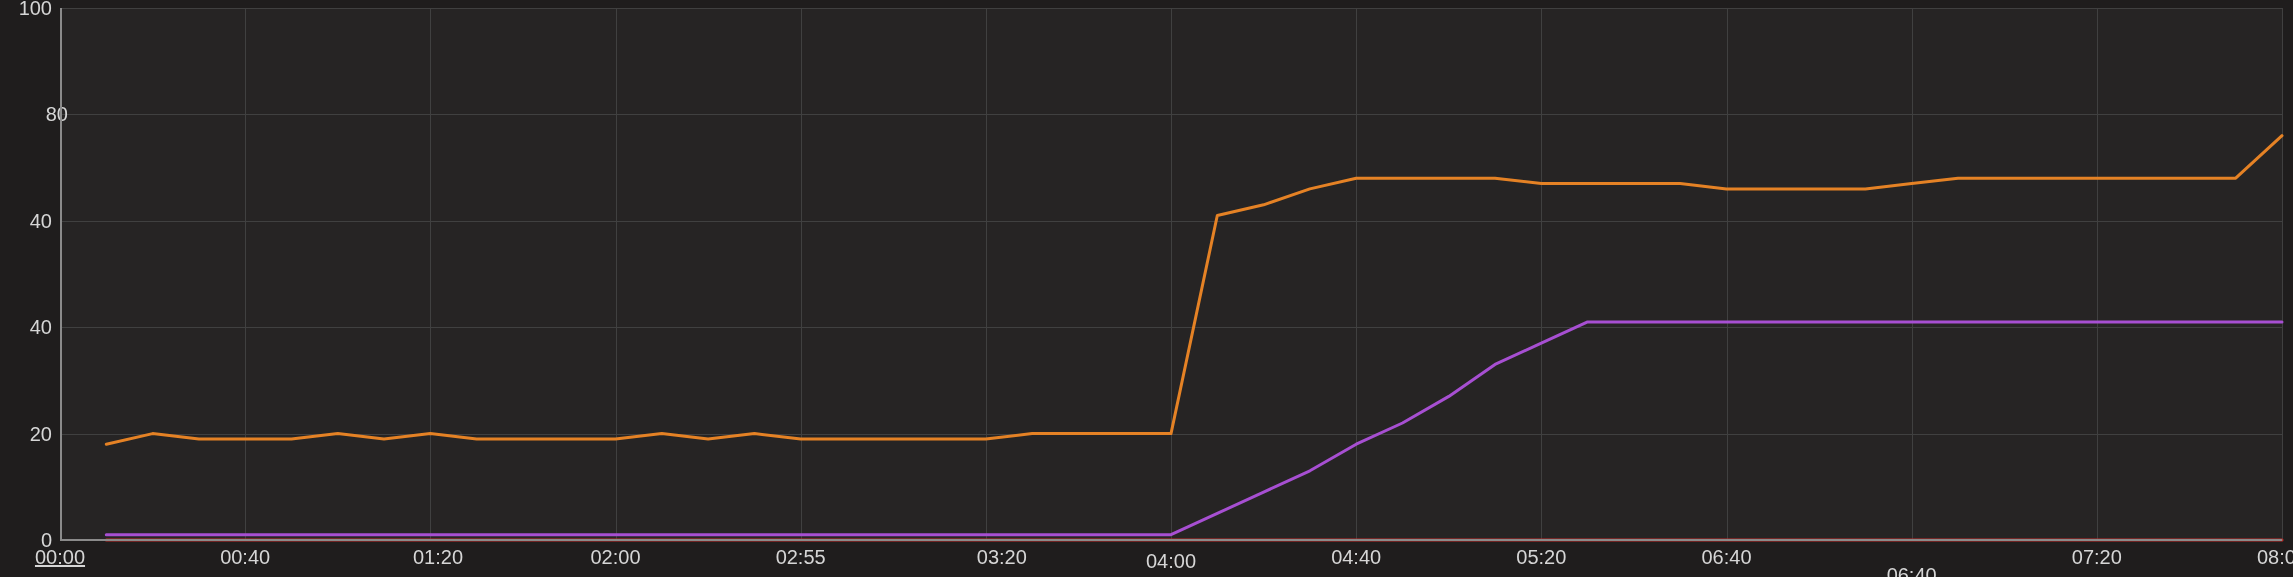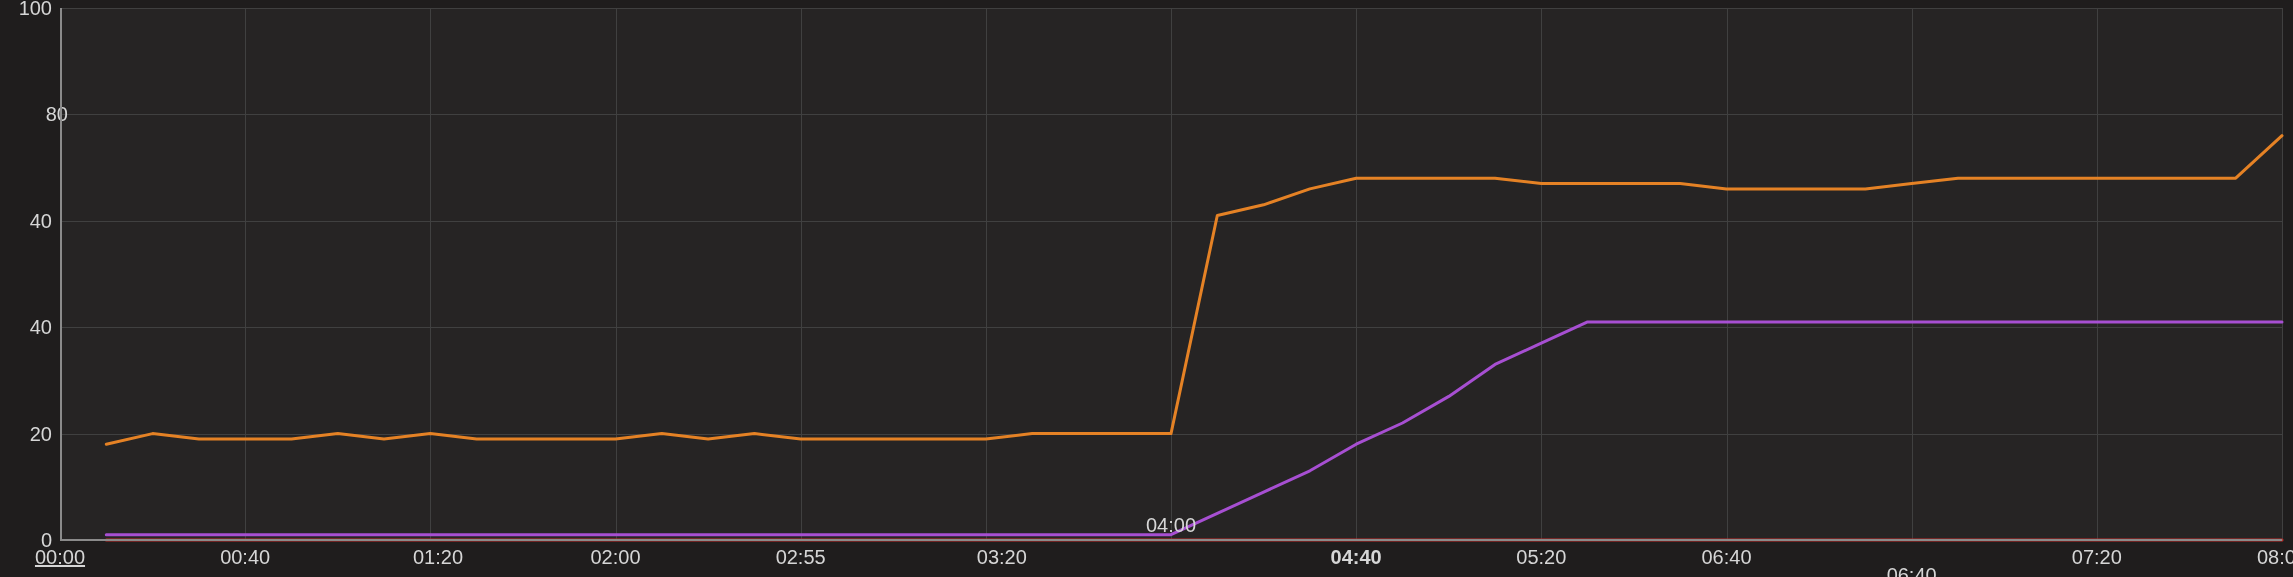--- a/index.html
+++ b/index.html
@@ -96,22 +96,22 @@
     <div class="tick-label-y" style="left: 2px; top: 327.2px;">40</div>
     <div class="tick-label-y" style="left: 2px; top: 220.8px;">40</div>
     <div class="tick-label-y" style="left: 18px; top: 114.4px;">80</div>
     <div class="tick-label-y" style="left: 2px; top: 8px;">100</div>
     <div class="tick-label-x" style="left: 60px; top: 546px; text-decoration: underline;">00:00</div>
     <div class="tick-label-x" style="left: 245.167px; top: 546px;">00:40</div>
     <div class="tick-label-x" style="left: 438px; top: 546px;">01:20</div>
     <div class="tick-label-x" style="left: 615.5px; top: 546px; text-align: right;">02:00</div>
     <div class="tick-label-x" style="left: 800.667px; top: 546px;">02:55</div>
     <div class="tick-label-x" style="left: 985.833px; top: 546px; margin-left: 16px;">03:20</div>
-    <div class="tick-label-x" style="left: 1171px; top: 514px;">04:00</div>
-    <div class="tick-label-x" style="left: 1356.17px; top: 546px; font-weight: bold;">04:40</div>
+    <div class="tick-label-x" style="left: 1171px; top: 550px;">04:00</div>
+    <div class="tick-label-x" style="left: 1356.17px; top: 546px;">04:40</div>
     <div class="tick-label-x" style="left: 1541.33px; top: 546px;">05:20</div>
     <div class="tick-label-x" style="left: 1726.5px; top: 546px;">06:40</div>
     <div class="tick-label-x" style="left: 1911.67px; top: 564px;">06:40</div>
     <div class="tick-label-x" style="left: 2096.83px; top: 546px;">07:20</div>
     <div class="tick-label-x" style="left: 2282px; top: 546px;">08:00</div>
     <div class="axis-line-x" style="left: 60px; top: 539px; width: 2222px;"></div>
     <div class="axis-line-y" style="left: 60px; top: 8px; height: 532px;"></div>
   </div>
 
 </body></html>

